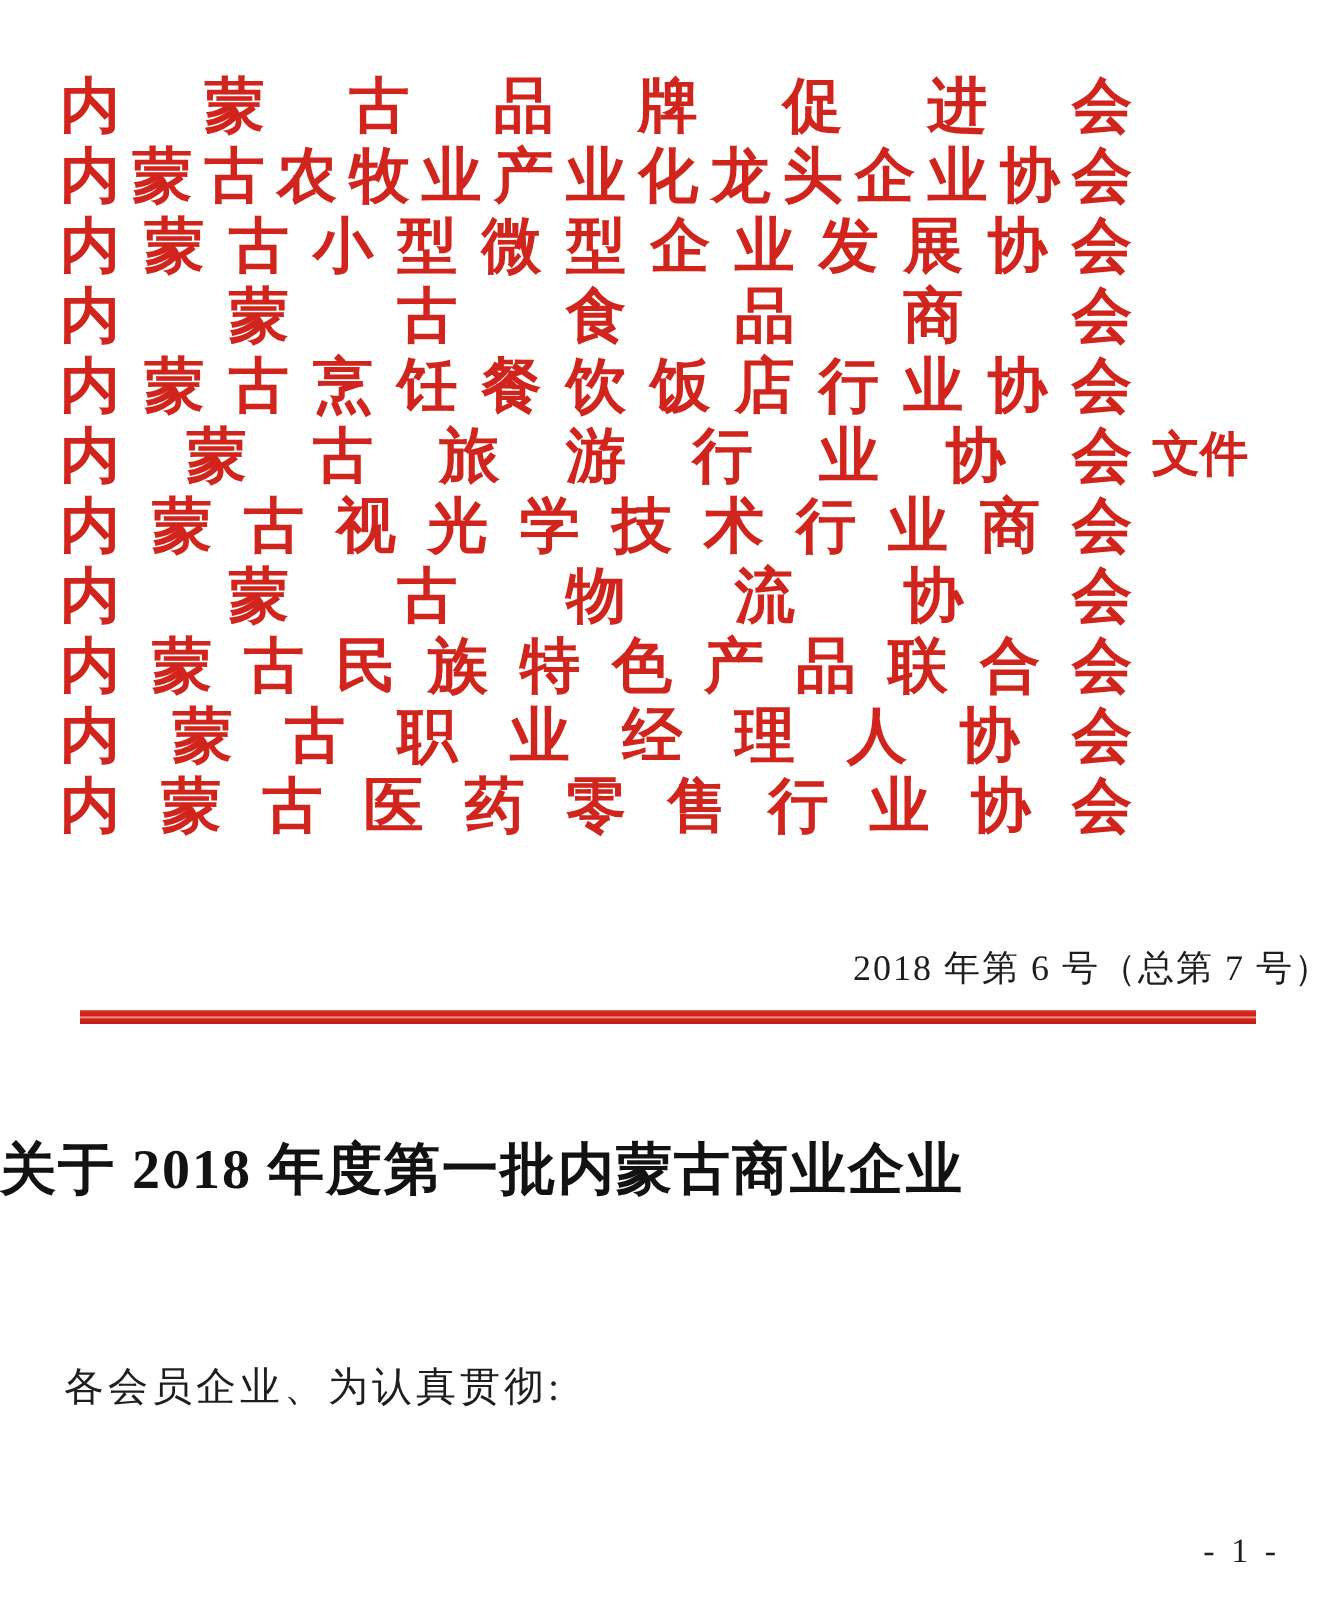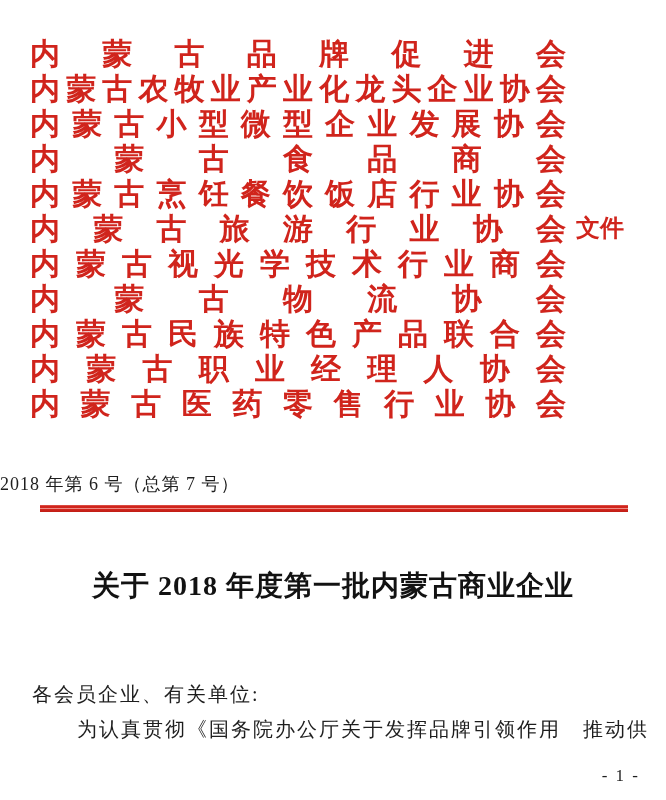--- a/index.html
+++ b/index.html
@@ -40,21 +40,21 @@
     font-size: 24px;
     line-height: 36px;
     font-weight: 700;
     color: var(--red, #d0241c);
     white-space: nowrap;
   }
 
   .issue-line {
     position: absolute;
     top: 473px; left: 0; right: 0;
-    text-align: left;
+    text-align: right;
     font-size: 18px;
     line-height: 22px;
     letter-spacing: 1px;
     color: #1e1e1e;
   }
 
   .red-rule {
     position: absolute;
     top: 505px; left: 40px;
     width: 588px; height: 7px;
@@ -62,21 +62,21 @@
       to bottom,
       #e2655d 0%, #d0241c 16%,
       #d0241c 40%, #f2a09a 52%,
       #d0241c 64%, #bf1d15 100%
     );
   }
 
   .title-block {
     position: absolute;
     top: 567px; left: 0; right: 0;
-    text-align: center;
+    text-align: left;
     font-size: 28px;
     line-height: 37px;
     font-weight: 700;
     color: #121212;
     letter-spacing: 1px;
   }
 
   .salutation {
     position: absolute;
     top: 681px; left: 32px;
@@ -259,19 +259,18 @@
   <div class="doc-label">文件</div>
 
   <div class="issue-line">2018 年第 6 号（总第 7 号）</div>
 
   <div class="red-rule"></div>
 
   <div class="title-block">
     <div>关于 2018 年度第一批内蒙古商业企业</div>
   </div>
 
-  <div class="salutation">各会员企业、有关单位:</div>
-
-  <div class="paragraph">为认真贯彻《国务院办公厅关于发挥品牌引领作用　推动供</div>
+  <div class="salutation">各会员企业、为认真贯彻:</div>
+
 
   <div class="page-number">- 1 -</div>
 
 </div>
 
 </body></html>

